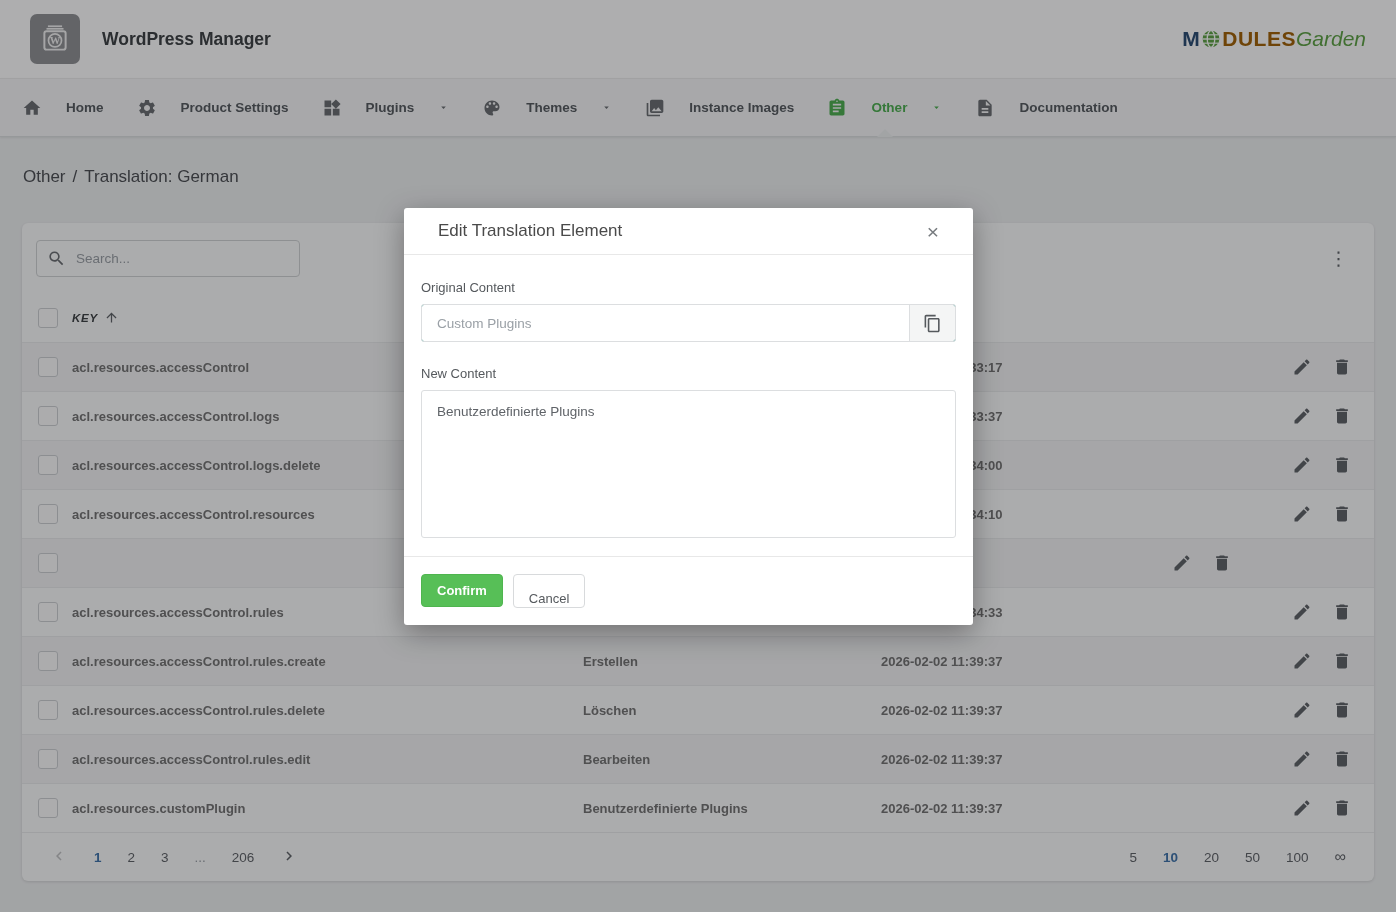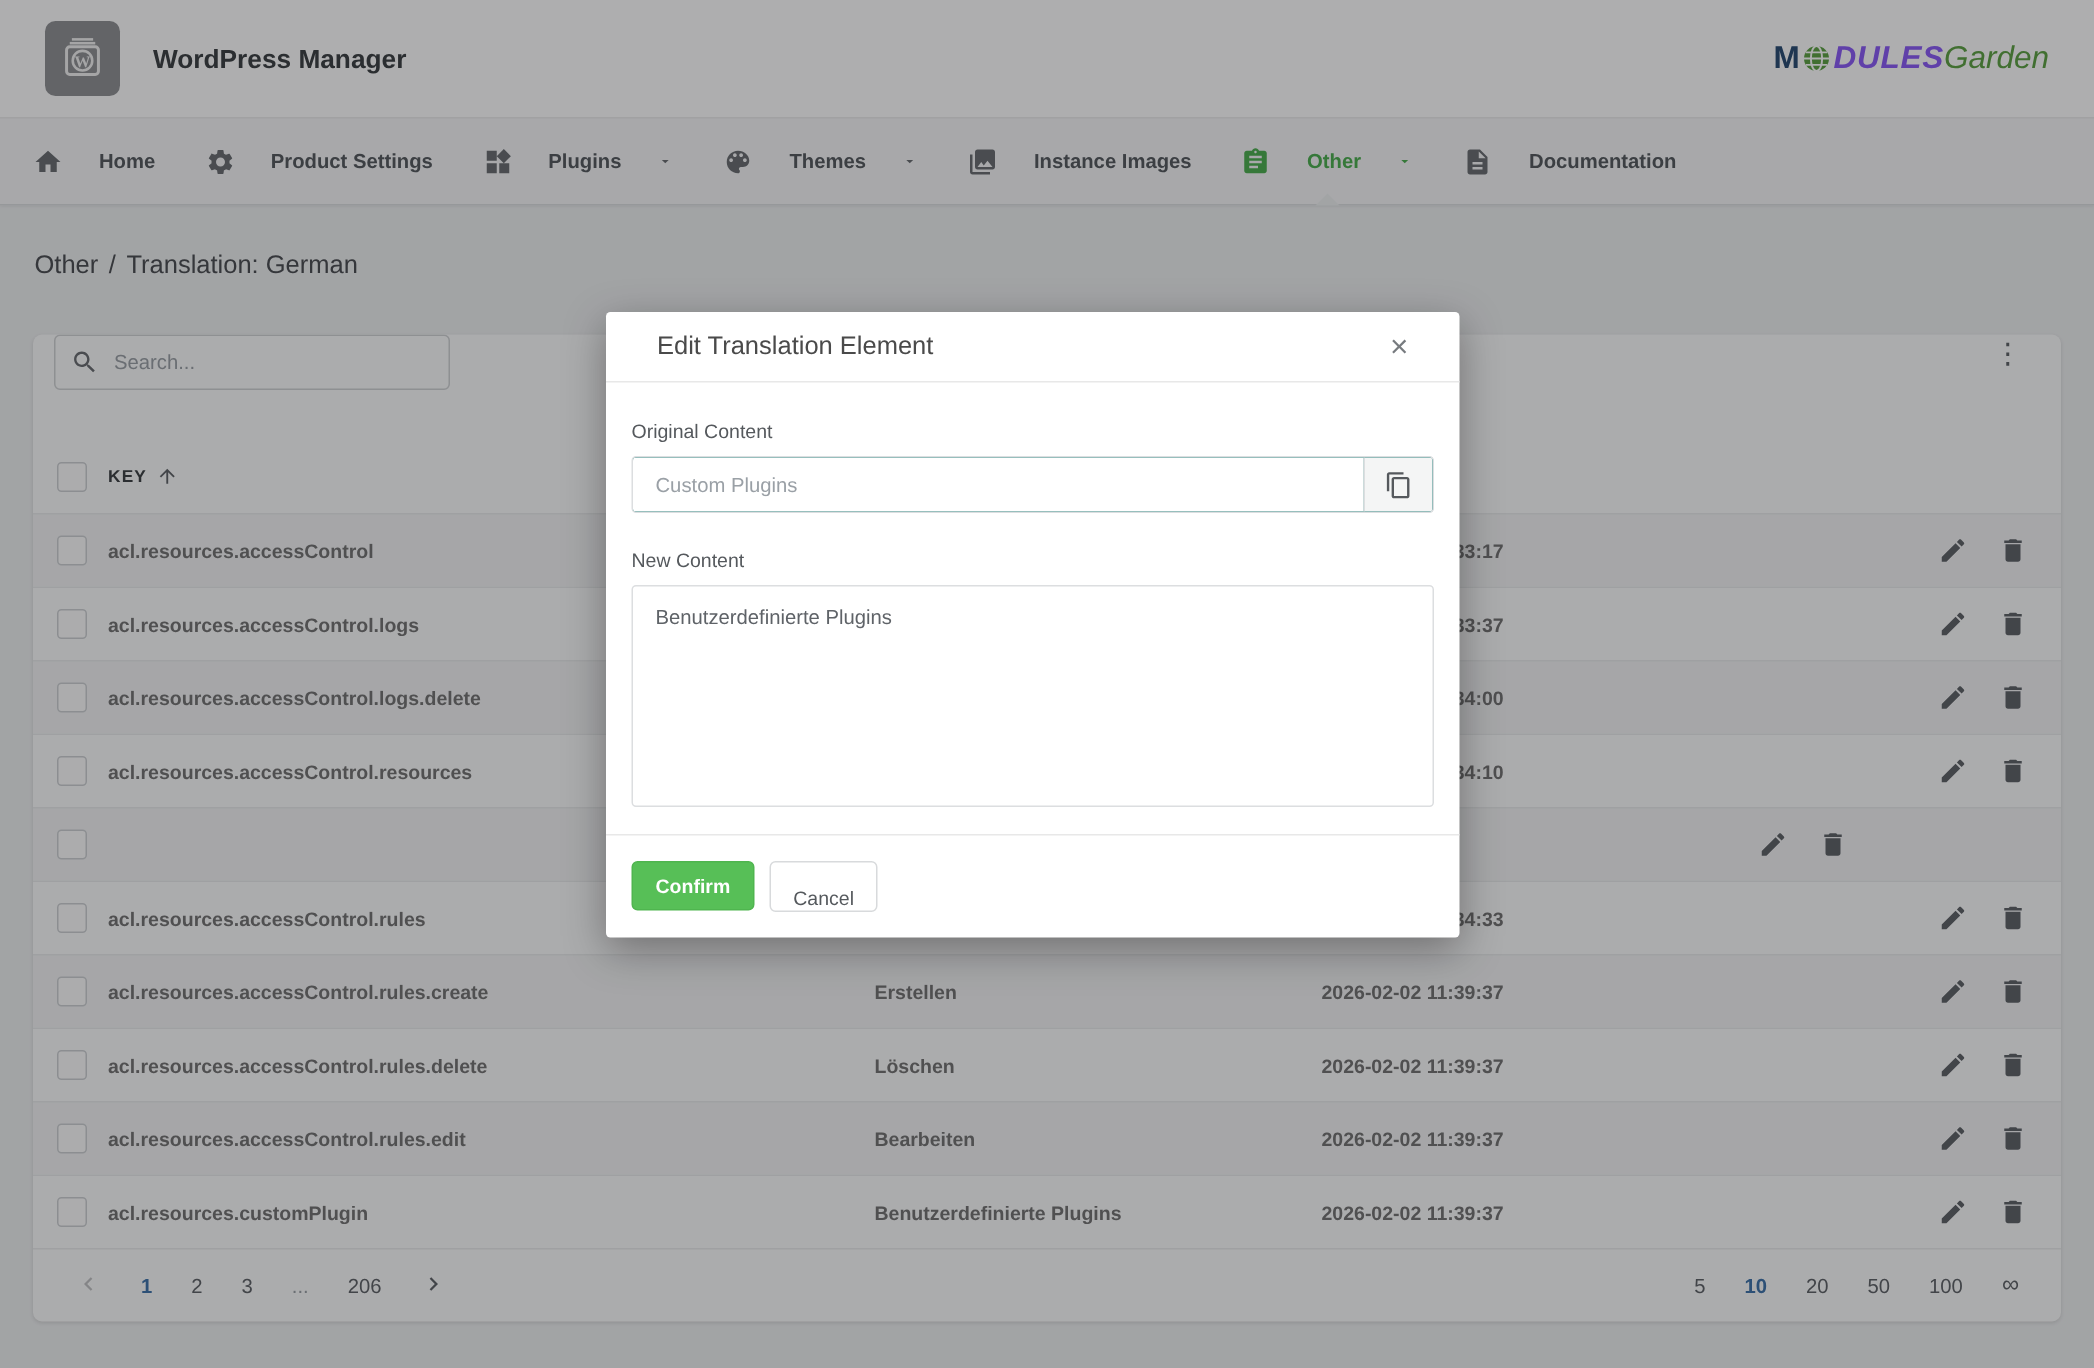--- a/index.html
+++ b/index.html
@@ -8,21 +8,21 @@
 
   
   .app-header { height:78px; background:#ffffff; display:flex; align-items:center;
                 padding:0 30px; position:relative; }
   .wp-logo { width:50px; height:50px; background:#8f9194; border-radius:7px;
              display:flex; align-items:center; justify-content:center; }
   .app-title { margin-left:22px; font-size:17.5px; font-weight:700; color:#3c4043; }
   .brand { margin-left:auto; display:flex; align-items:center; font-size:21px; }
   .brand .b-m { color:#2a4d74; font-weight:700; letter-spacing:.5px; }
   .brand .globe { width:20px; height:20px; margin:0 1px; }
-  .brand .b-dules { color:#8b5cf6; font-weight:700; letter-spacing:.5px;font-style:italic; }
+  .brand .b-dules { color:#a16207; font-weight:700; letter-spacing:.5px; }
   .brand .b-garden { color:#5da244; font-weight:400; font-style:italic; }
 
   
   .nav { height:59px; background:#f6f7f8; border-top:1px solid #ececec;
          border-bottom:1px solid #dcdee0; box-shadow:0 1px 2px rgba(0,0,0,.07);
          display:flex; align-items:center; padding:0 22px; gap:33px; position:relative; }
   .nav-item { display:flex; align-items:center; gap:24px; color:#555a5f;
               font-size:13.5px; font-weight:700; cursor:pointer; position:relative;
               height:100%; }
   .nav-item svg { width:20px; height:20px; fill:#6a6e72; }
@@ -35,38 +35,38 @@
 
   
   .content { padding:30px 22px 0; }
   .breadcrumb { font-size:17px; font-weight:500; color:#4b4e52; margin-bottom:36px;
                 margin-left:1px; }
   .breadcrumb .sep { margin:0 7px; color:#4b4e52; }
 
   .card { background:#fbfcfc; border-radius:6px; box-shadow:0 1px 3px rgba(0,0,0,.12);
           height:658px; display:flex; flex-direction:column; overflow:hidden; }
 
-  .card-toolbar { height:70px; display:flex; align-items:flex-start; padding:0 20px 0 14px; }
+  .card-toolbar { height:70px; display:flex; align-items:center; padding:0 20px 0 14px; }
   .search-box { width:264px; height:37px; border:1px solid #cfd2d4; border-radius:4px;
                 background:#fbfcfc; display:flex; align-items:center; padding:0 10px; }
   .search-box svg { width:19px; height:19px; fill:#6a6e72; flex:none; }
   .search-box input { border:none; outline:none; background:transparent; margin-left:10px;
                       font-size:13.5px; color:#3c4043; width:100%;
                       font-family:"Liberation Sans", sans-serif; }
   .search-box input::placeholder { color:#9aa0a6; }
   .kebab { margin-left:auto; font-size:19px; color:#5f6368; letter-spacing:0;
            cursor:pointer; line-height:1; padding:4px 6px; }
 
   
   .trow { display:grid; grid-template-columns:50px 511px 298px 1fr 120px;
           align-items:center; height:49px; border-top:1px solid #e9ebec; }
   .trow .cb-cell { display:flex; justify-content:flex-start; padding-left:16px; }
   .checkbox { width:20px; height:20px; border:1px solid #cdd0d3; border-radius:3px;
               background:#fdfdfd; cursor:pointer; }
-  .thead { border-top:none; }
+  .thead { border-top:none;font-style:italic; }
   .thead .col-label { font-size:11.5px; font-weight:700; letter-spacing:.8px;
                       color:#3c4043; display:flex; align-items:center; gap:6px; }
   .thead svg.sort { width:15px; height:15px; fill:#5f6368; }
   .tbody .trow:nth-child(odd) { background:#f3f4f5; }
   .tbody .trow:nth-child(even) { background:#fbfcfc; }
   .cell-text { font-size:13px; color:#737373; white-space:nowrap; overflow:hidden;font-weight:bold; }
   .actions { display:flex; justify-content:flex-end; gap:20px; padding-right:22px; }
   .actions svg { width:20px; height:20px; fill:#5f6368; cursor:pointer; }
 
   

